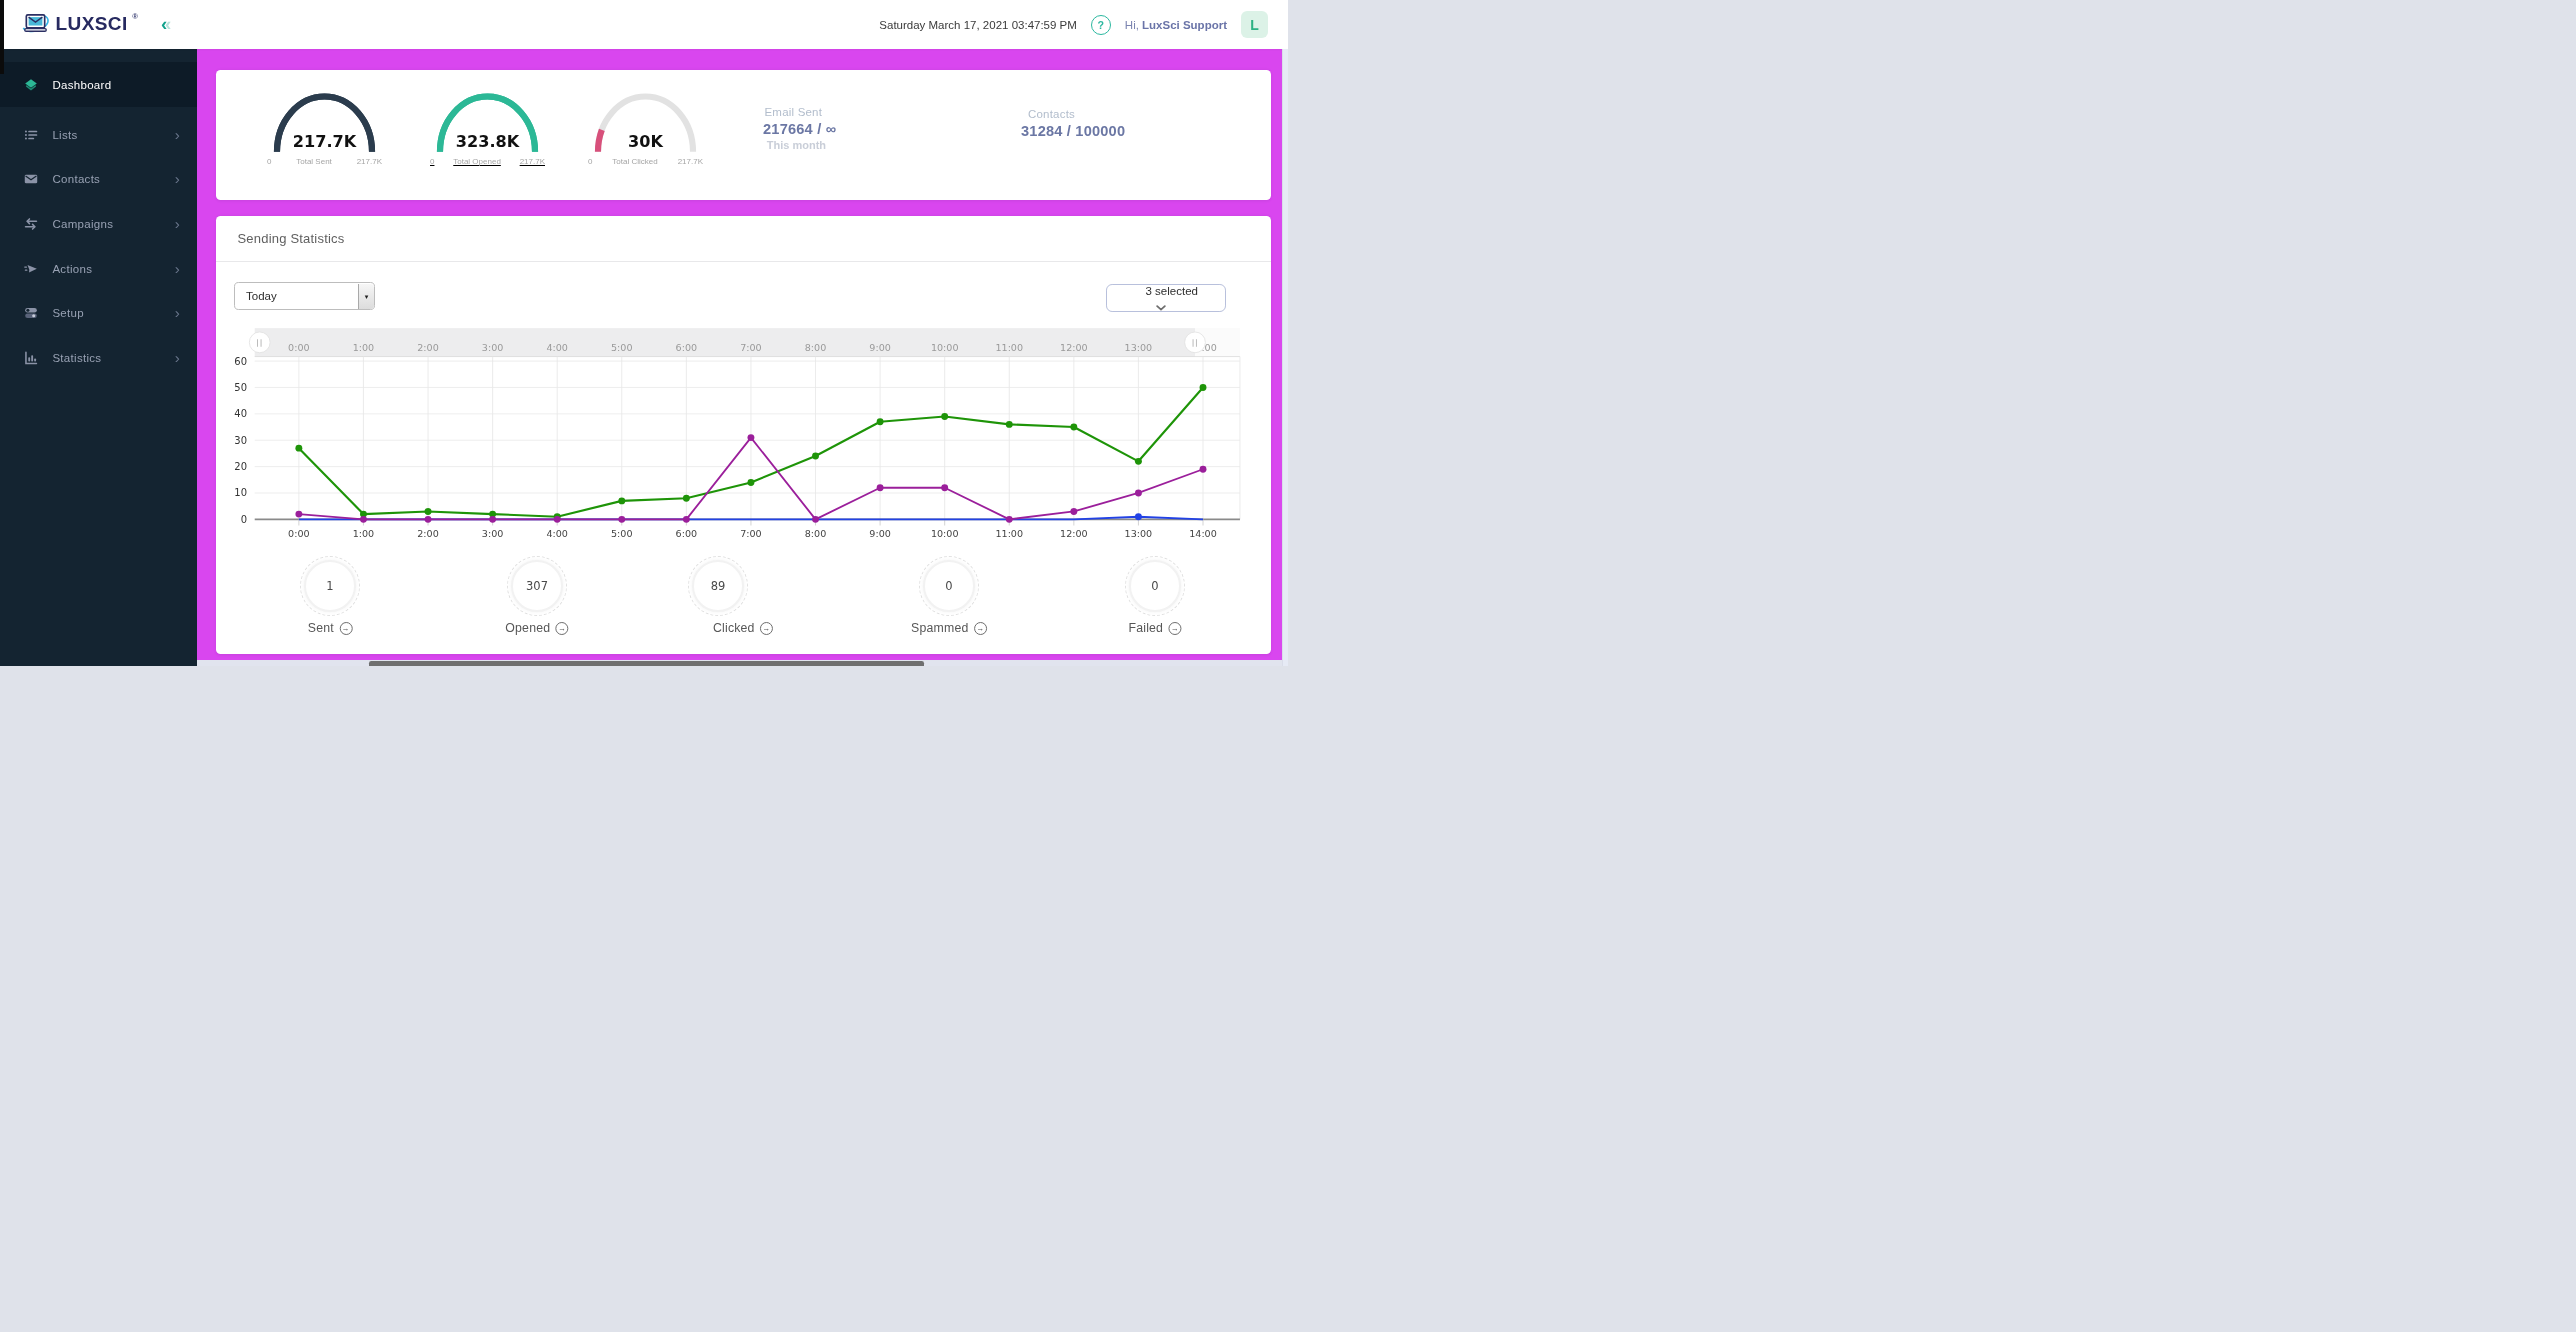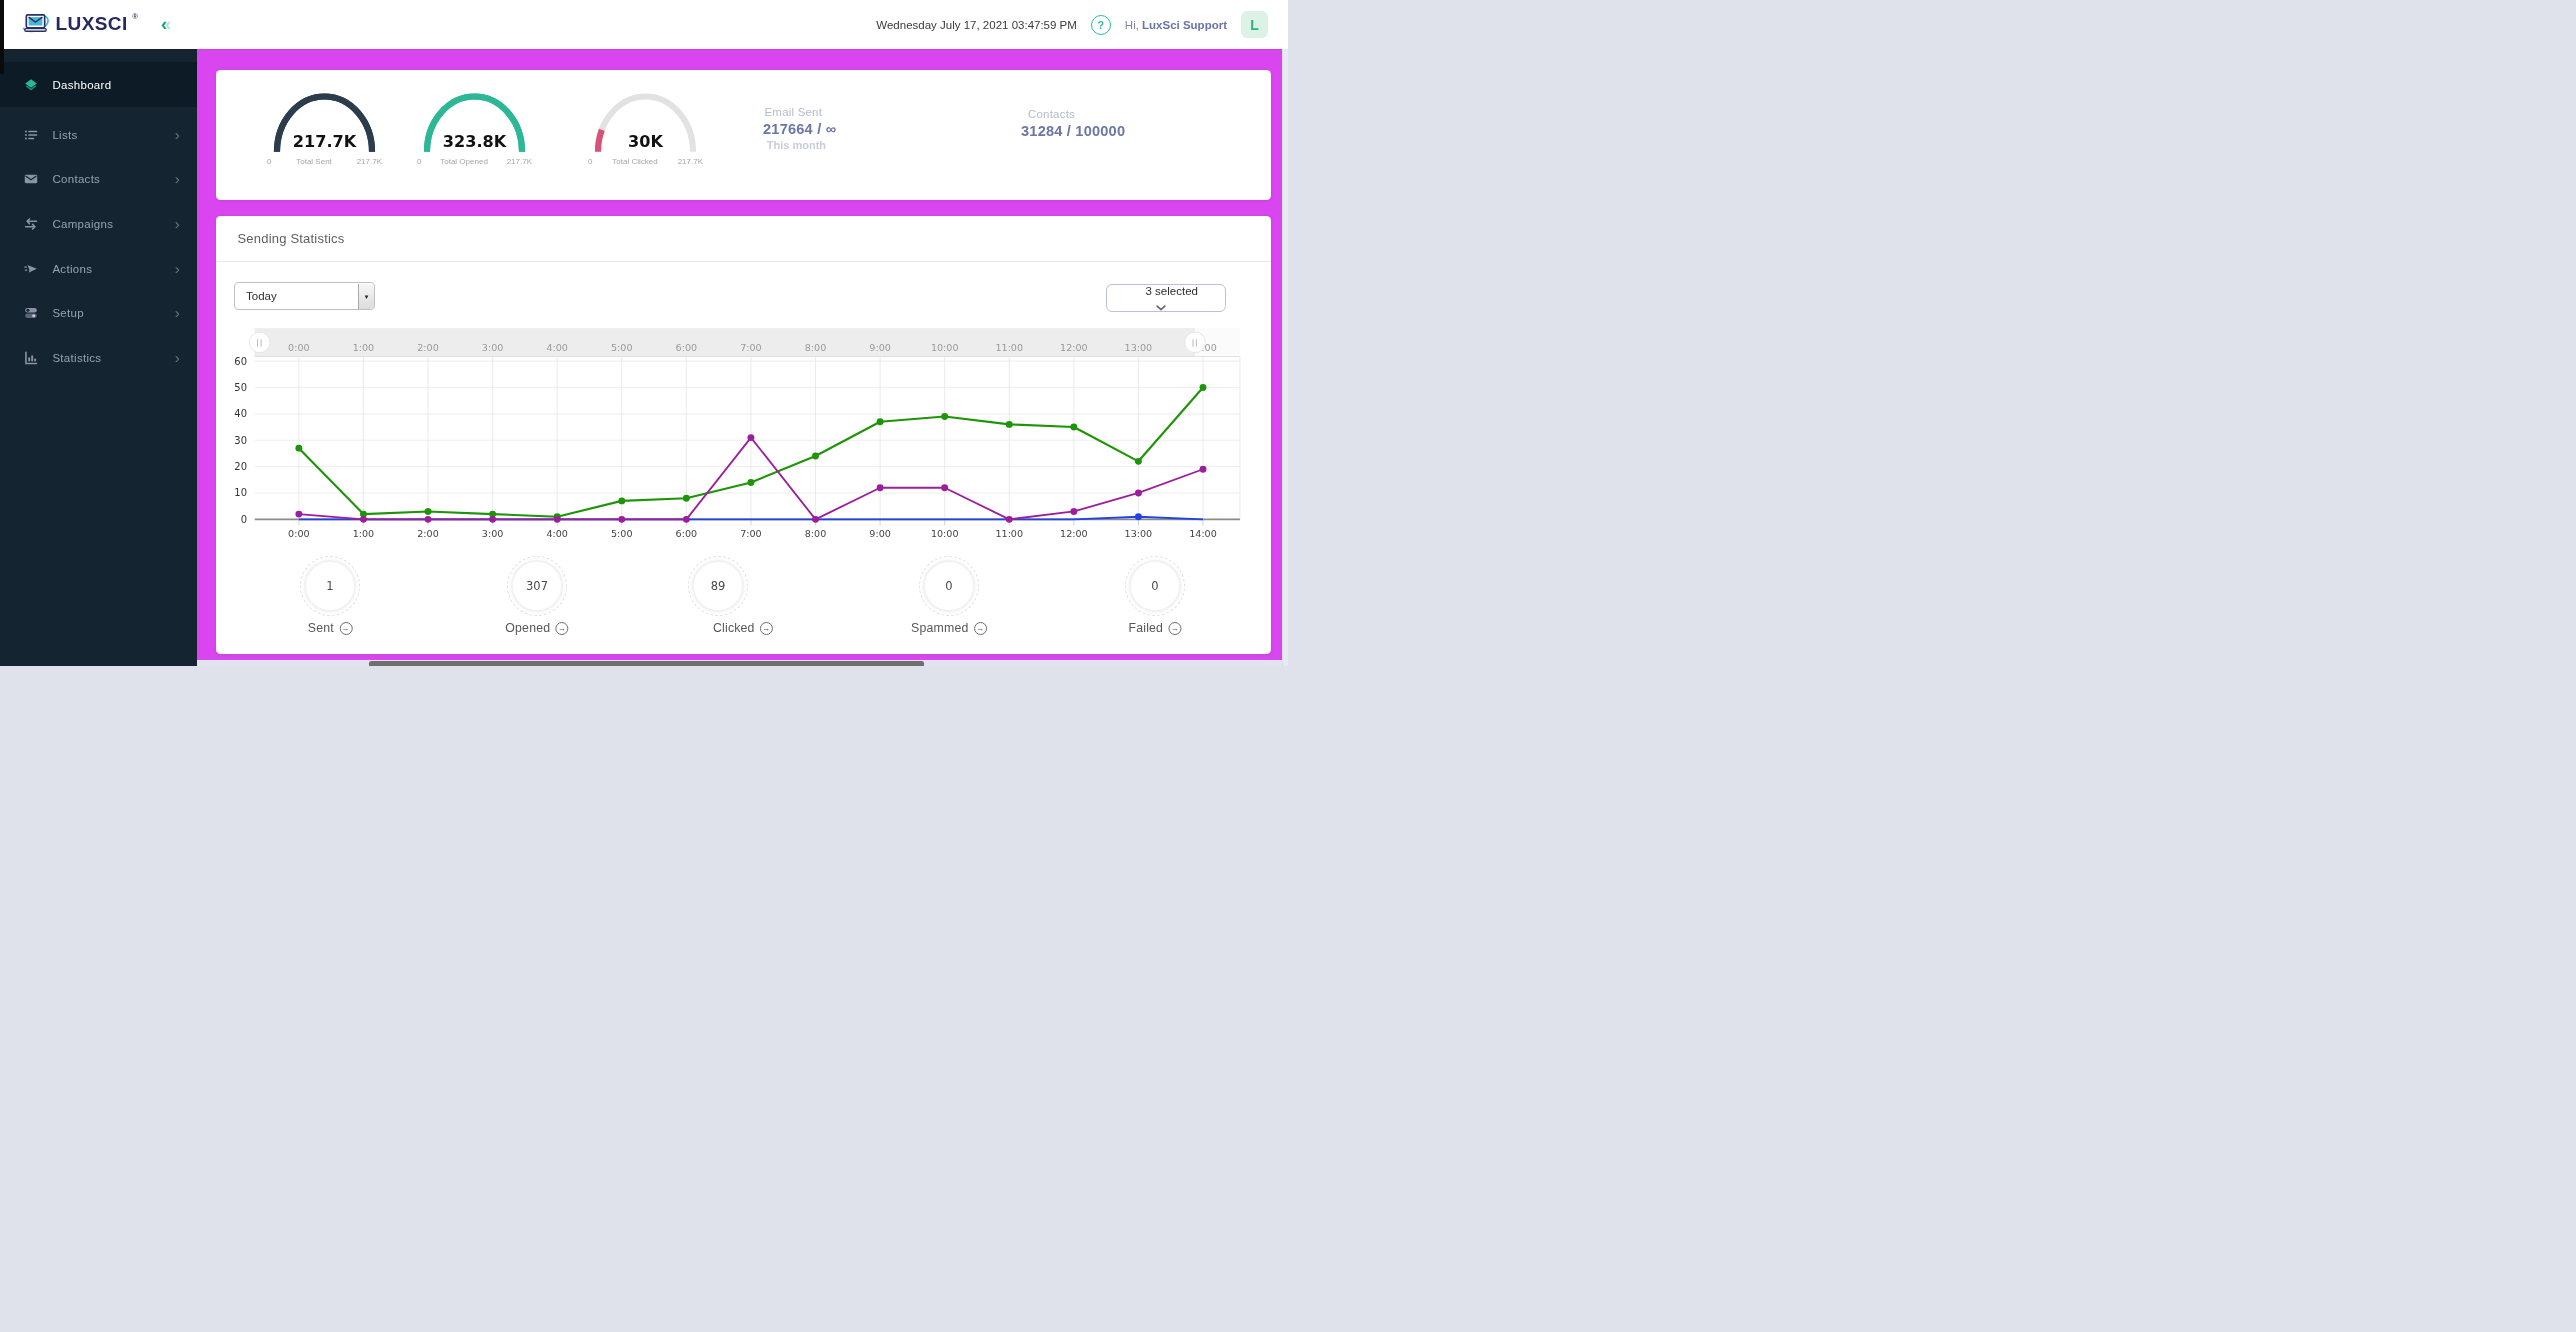--- a/index.html
+++ b/index.html
@@ -92,21 +92,21 @@
           <rect x="6" y="23" width="28" height="3.5" rx="1.6" fill="#ffffff" stroke="#2b2f63" stroke-width="1.8"></rect>
         </svg>
       </span>
       <span class="logo-text">LUXSCI</span>
       <span class="logo-reg">®</span>
     </div>
     <div class="collapse">
       <span class="c1">‹</span><span class="c2">‹</span>
     </div>
     <div class="header-right">
-      <span class="h-date">Wednesday July 17, 2021 03:47:59 PM</span>
+      <span class="h-date">Saturday March 17, 2021 03:47:59 PM</span>
       <span class="help-icon">?</span>
       <span class="h-user"><span>Hi,</span><b>LuxSci Support</b></span>
       <span class="avatar">L</span>
     </div>
   </div>
 
   <nav class="sidebar" id="sidebar">
       <div class="side-item active">
         <span class="s-icon">
           <svg width="14" height="14" viewBox="0 0 18 18">
@@ -206,21 +206,21 @@
             <path d="M13,84 A62,72 0 0 1 137,84" fill="none" stroke="#2b3c4d" stroke-width="8" pathLength="100"></path>
             <path d="M13,84 A62,72 0 0 1 137,84" fill="none" stroke="#2b3c4d" stroke-width="8" pathLength="100" stroke-dasharray="100 100"></path>
             <text x="75" y="78" text-anchor="middle" font-size="21" font-weight="bold" fill="#111" font-family="DejaVu Sans, sans-serif">217.7K</text>
           </svg>
           <div class="g-labels">
             <span>0</span>
             <span class="g-mid">Total Sent</span>
             <span>217.7K</span>
           </div>
         </div>
-        <div class="gauge" style="left: 201px;">
+        <div class="gauge" style="left: 214px; text-decoration: underline;">
           <svg width="115" height="68" viewBox="0 0 150 88">
             <path d="M13,84 A62,72 0 0 1 137,84" fill="none" stroke="#2cb896" stroke-width="8" pathLength="100"></path>
             <path d="M13,84 A62,72 0 0 1 137,84" fill="none" stroke="#2cb896" stroke-width="8" pathLength="100" stroke-dasharray="100 100"></path>
             <text x="75" y="78" text-anchor="middle" font-size="21" font-weight="bold" fill="#111" font-family="DejaVu Sans, sans-serif">323.8K</text>
           </svg>
           <div class="g-labels">
             <span>0</span>
             <span class="g-mid">Total Opened</span>
             <span>217.7K</span>
           </div>

